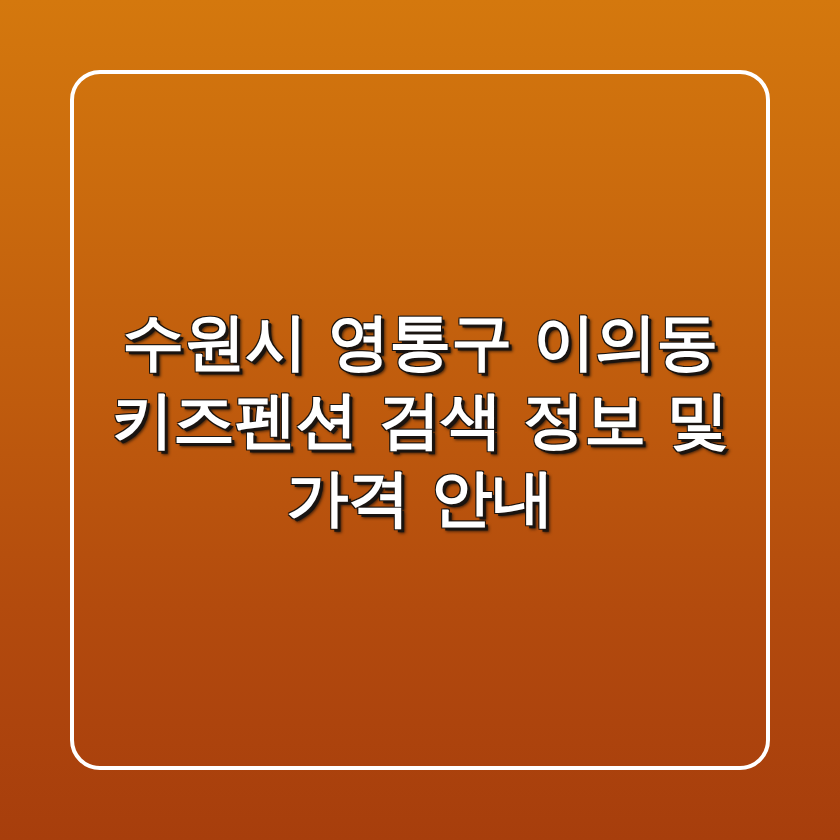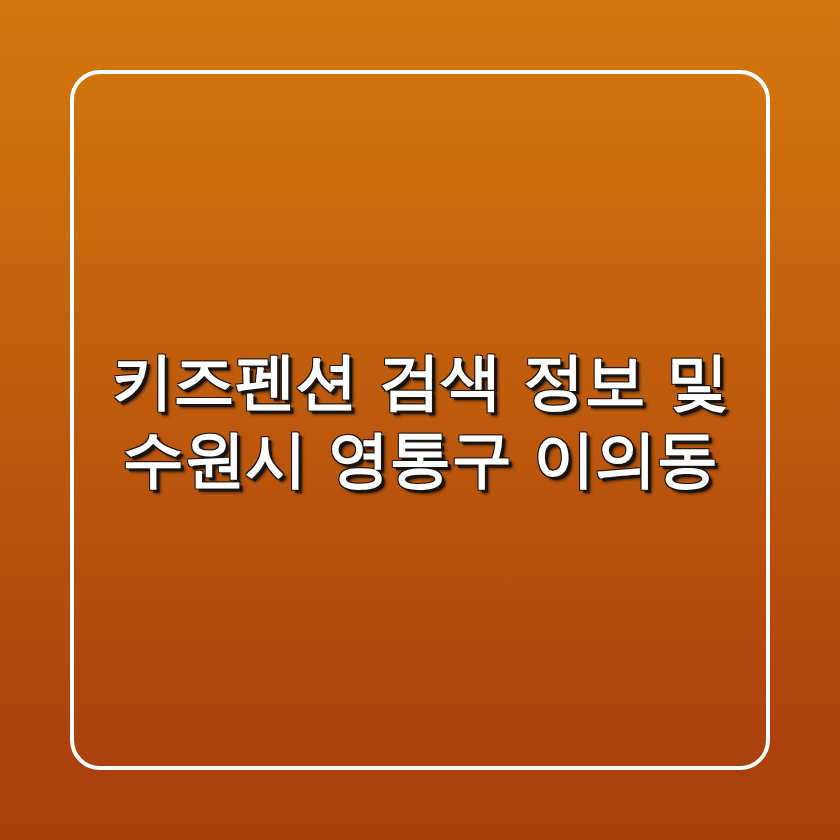--- a/index.html
+++ b/index.html
@@ -79,17 +79,18 @@
   }
 </style>
 </head>
 <body>
 
 <div id="card">
 
   <div id="inner-frame"></div>
 
   <div id="title-block">
+    <span class="title-line">수원시 영통구 이의동</span>
     <span class="title-line">키즈펜션 검색 정보 및</span>
-    <span class="title-line">수원시 영통구 이의동</span>
+    <span class="title-line">가격 안내</span>
   </div>
 
 </div>
 
 </body></html>

